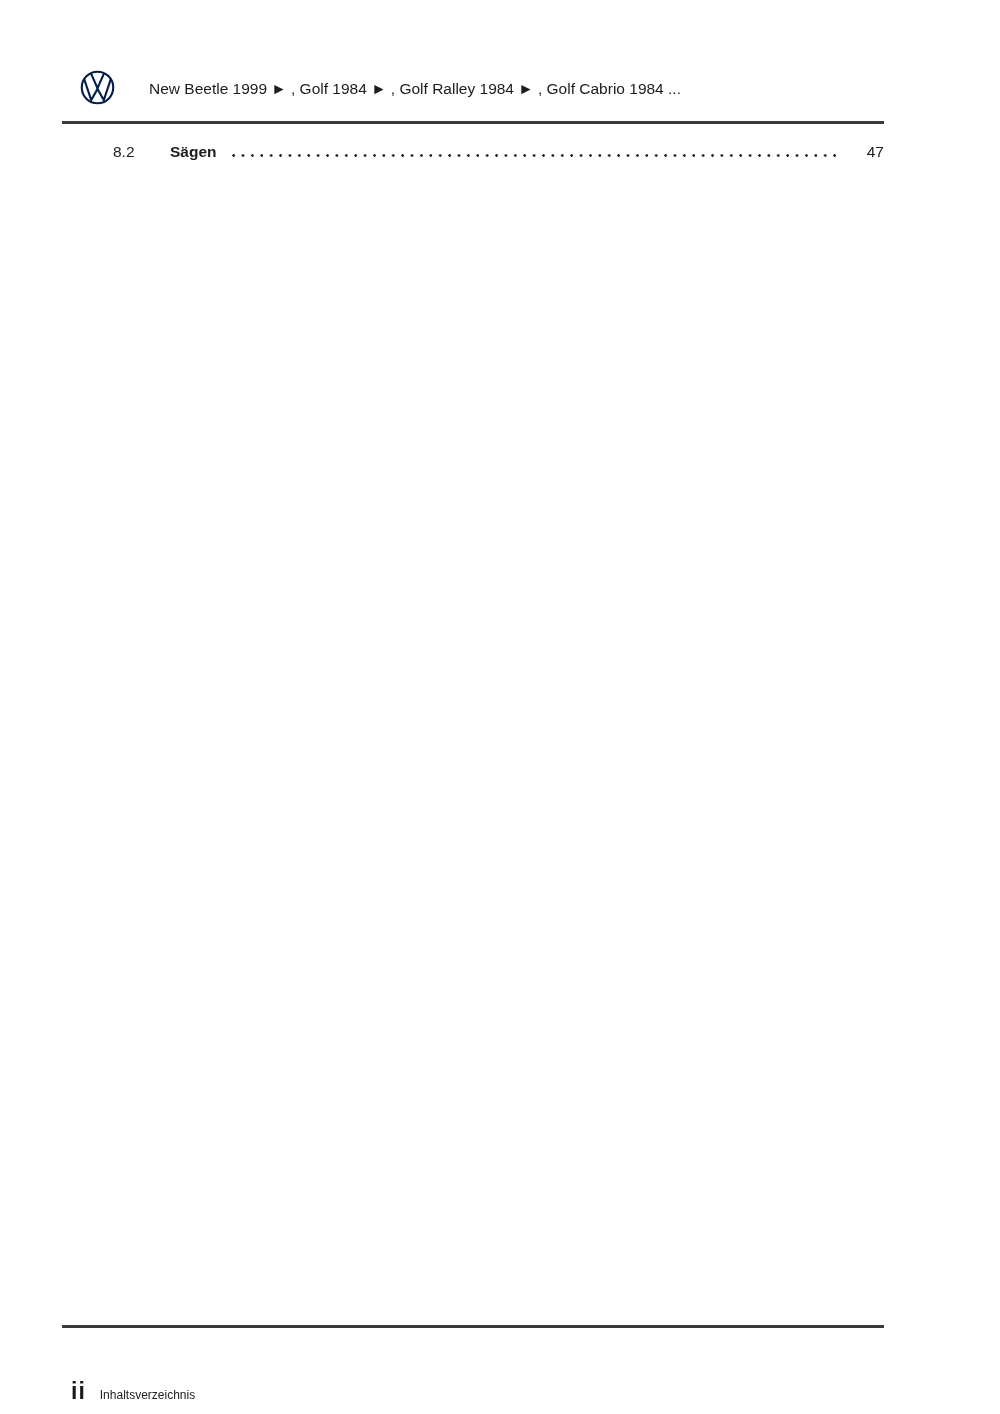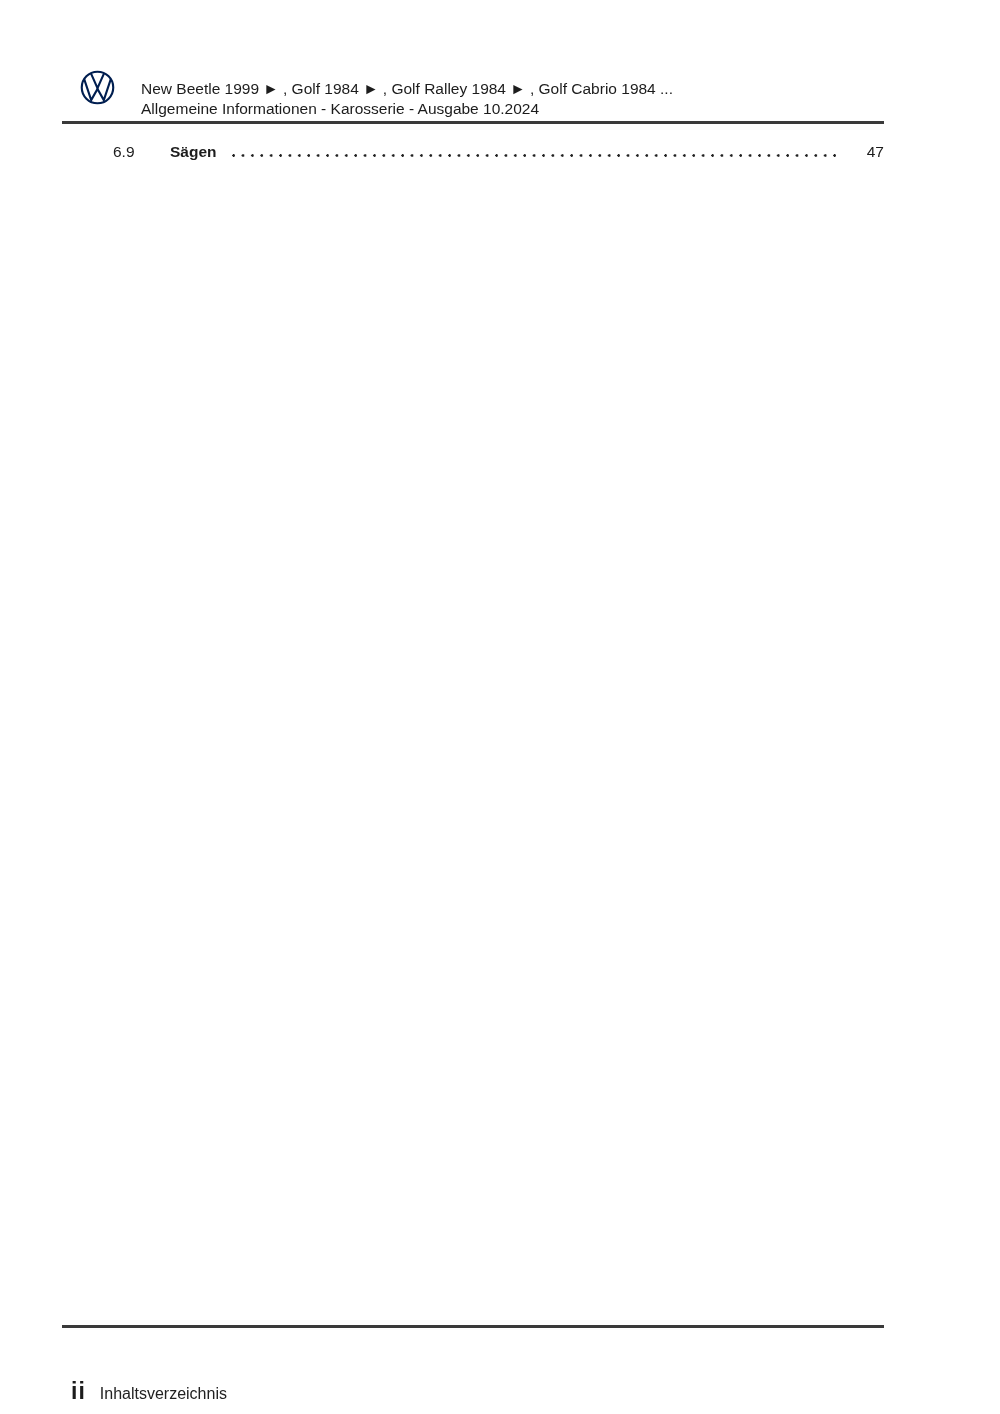--- a/index.html
+++ b/index.html
@@ -16,21 +16,21 @@
     font-family:"Liberation Sans","DejaVu Sans",sans-serif;
     color:var(--text-color);
     overflow:hidden;
   }
   
   .logo{
     position:absolute;left:80px;top:70px;width:35px;height:35px;
   }
   .logo *{stroke:var(--logo-color);fill:none;}
   .header-text{
-    position:absolute;left:141px;top:79px;
+    position:absolute;left:149px;top:79px;
     font-size:15.5px;line-height:20px;white-space:nowrap;
   }
   .rule{
     position:absolute;left:62px;width:822px;height:2.5px;
     background:var(--rule-color);
   }
   .header-rule{top:121px;}
   
   .toc{
     position:absolute;left:113px;top:141px;width:771px;
@@ -50,43 +50,42 @@
     background-position:right bottom;
   }
   .toc-row .page{flex:0 0 42px;text-align:right;}
   
   .footer-rule{top:1325px;}
   .page-footer{
     position:absolute;left:71px;top:1378px;
     display:flex;align-items:baseline;
   }
   .roman{font-size:23px;font-weight:bold;letter-spacing:1px;}
-  .footer-label{font-size:16px;margin-left:14px;color:#222;}
+  .footer-label{font-size:12px;margin-left:14px;color:#222;}
 </style>
 </head>
 <body>
 
 <div class="page">
 
   <svg class="logo" viewBox="0 0 100 100" aria-hidden="true">
     <circle cx="50" cy="50" r="45" stroke-width="6"></circle>
     <path d="M31 9 L50 52 L69 9" stroke-width="6" stroke-linejoin="miter"></path>
     <path d="M12 26 L32 86 L50 54 L68 86 L88 26" stroke-width="6" stroke-linejoin="miter"></path>
   </svg>
 
   <div class="header-text">
     <div>New Beetle 1999 ► , Golf 1984 ► , Golf Ralley 1984 ► , Golf Cabrio 1984 ...</div>
-    <div>Allgemeine Informationen - Karosserie - Ausgabe 10.2024</div>
   </div>
 
   <div class="rule header-rule"></div>
 
   <main class="toc">
       <div class="toc-row">
-    <span class="num">6.9</span>
+    <span class="num">8.2</span>
     <span class="title">Sägen</span>
     <span class="leader"></span>
     <span class="page">47</span>
   </div>
     </main>
 
   <div class="rule footer-rule"></div>
 
   <footer class="page-footer">
     <span class="roman">ii</span>

